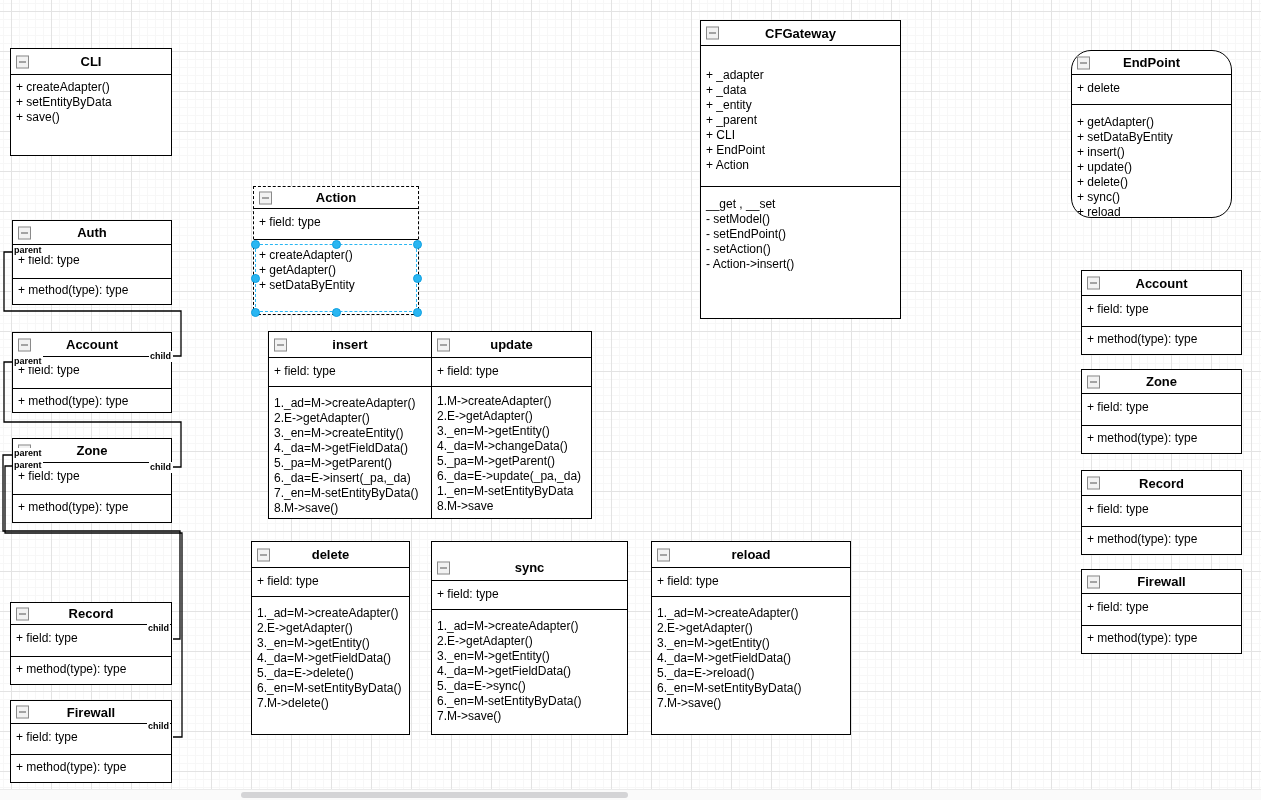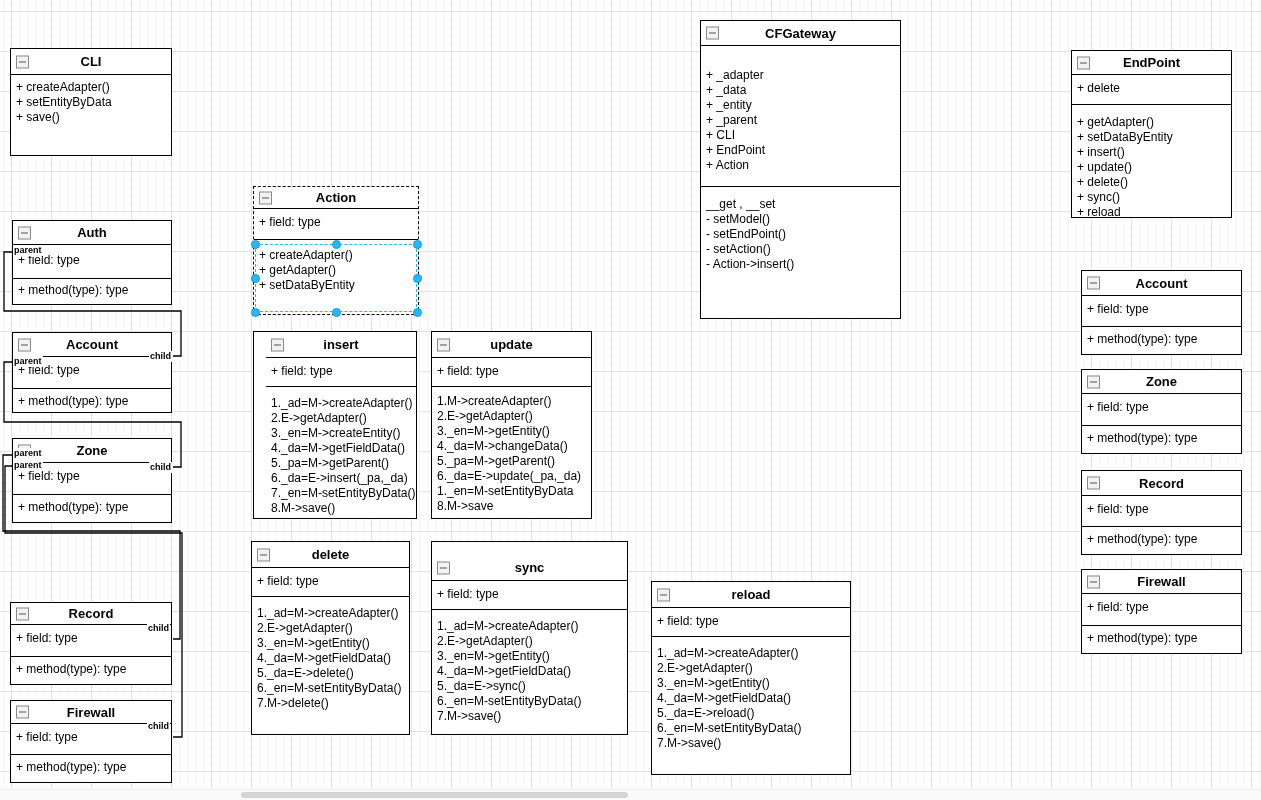--- a/index.html
+++ b/index.html
@@ -196,21 +196,21 @@
         </div>
         <div class="uml-sect" style="height: 31px; padding-top: 6px;">
           <div class="uml-line">+ field: type</div>
         </div>
         <div class="uml-sect uml-methods" style="padding-top: 8px;">
           <div class="uml-line">+ createAdapter()</div>
           <div class="uml-line">+ getAdapter()</div>
           <div class="uml-line">+ setDataByEntity</div>
         </div>
       </div>
-      <div class="uml-class" style="left: 253px; top: 331px; width: 164px; height: 188px; padding-left: 12px;">
+      <div class="uml-class" style="left: 268px; top: 331px; width: 164px; height: 188px;">
         <div class="uml-title" style="height: 25px;">
           <span class="collapse-icon"></span>
           <span>insert</span>
         </div>
         <div class="uml-sect" style="height: 29px; padding-top: 6px;">
           <div class="uml-line">+ field: type</div>
         </div>
         <div class="uml-sect uml-methods" style="padding-top: 9px;">
           <div class="uml-line">1._ad=M-&gt;createAdapter()</div>
           <div class="uml-line">2.E-&gt;getAdapter()</div>
@@ -270,21 +270,21 @@
         <div class="uml-sect uml-methods" style="padding-top: 9px;">
           <div class="uml-line">1._ad=M-&gt;createAdapter()</div>
           <div class="uml-line">2.E-&gt;getAdapter()</div>
           <div class="uml-line">3._en=M-&gt;getEntity()</div>
           <div class="uml-line">4._da=M-&gt;getFieldData()</div>
           <div class="uml-line">5._da=E-&gt;sync()</div>
           <div class="uml-line">6._en=M-setEntityByData()</div>
           <div class="uml-line">7.M-&gt;save()</div>
         </div>
       </div>
-      <div class="uml-class" style="left: 651px; top: 541px; width: 200px; height: 194px; margin-top: 40px;">
+      <div class="uml-class" style="left: 651px; top: 541px; width: 200px; height: 194px;">
         <div class="uml-title" style="height: 25px;">
           <span class="collapse-icon"></span>
           <span>reload</span>
         </div>
         <div class="uml-sect" style="height: 29px; padding-top: 6px;">
           <div class="uml-line">+ field: type</div>
         </div>
         <div class="uml-sect uml-methods" style="padding-top: 9px;">
           <div class="uml-line">1._ad=M-&gt;createAdapter()</div>
           <div class="uml-line">2.E-&gt;getAdapter()</div>
@@ -310,21 +310,21 @@
           <div class="uml-line">+ Action</div>
         </div>
         <div class="uml-sect uml-methods" style="padding-top: 10px;">
           <div class="uml-line">__get , __set</div>
           <div class="uml-line">- setModel()</div>
           <div class="uml-line">- setEndPoint()</div>
           <div class="uml-line">- setAction()</div>
           <div class="uml-line">- Action-&gt;insert()</div>
         </div>
       </div>
-      <div class="uml-class" style="left: 1071px; top: 50px; width: 161px; height: 168px;">
+      <div class="uml-class" style="left: 1071px; top: 50px; width: 161px; height: 168px; border-radius: 20px;">
         <div class="uml-title" style="height: 23px;">
           <span class="collapse-icon"></span>
           <span>EndPoint</span>
         </div>
         <div class="uml-sect" style="height: 30px; padding-top: 6px;">
           <div class="uml-line">+  delete</div>
         </div>
         <div class="uml-sect uml-methods" style="padding-top: 10px;">
           <div class="uml-line">+ getAdapter()</div>
           <div class="uml-line">+ setDataByEntity</div>

